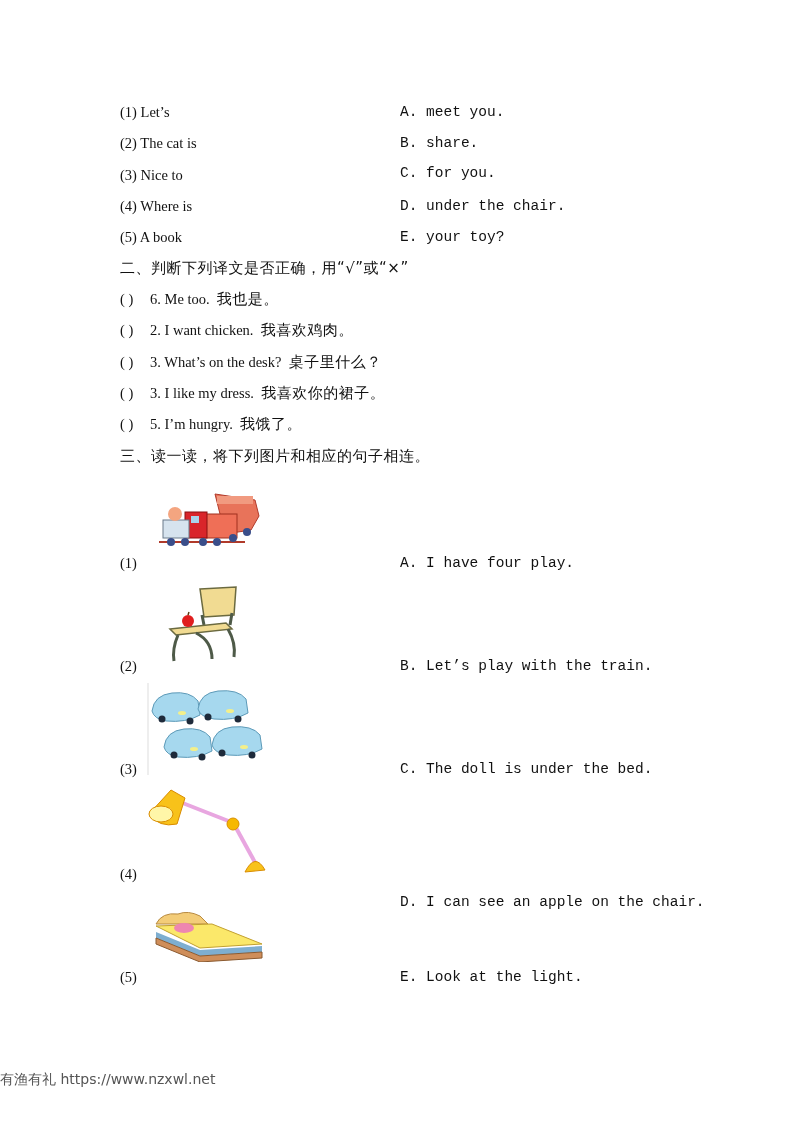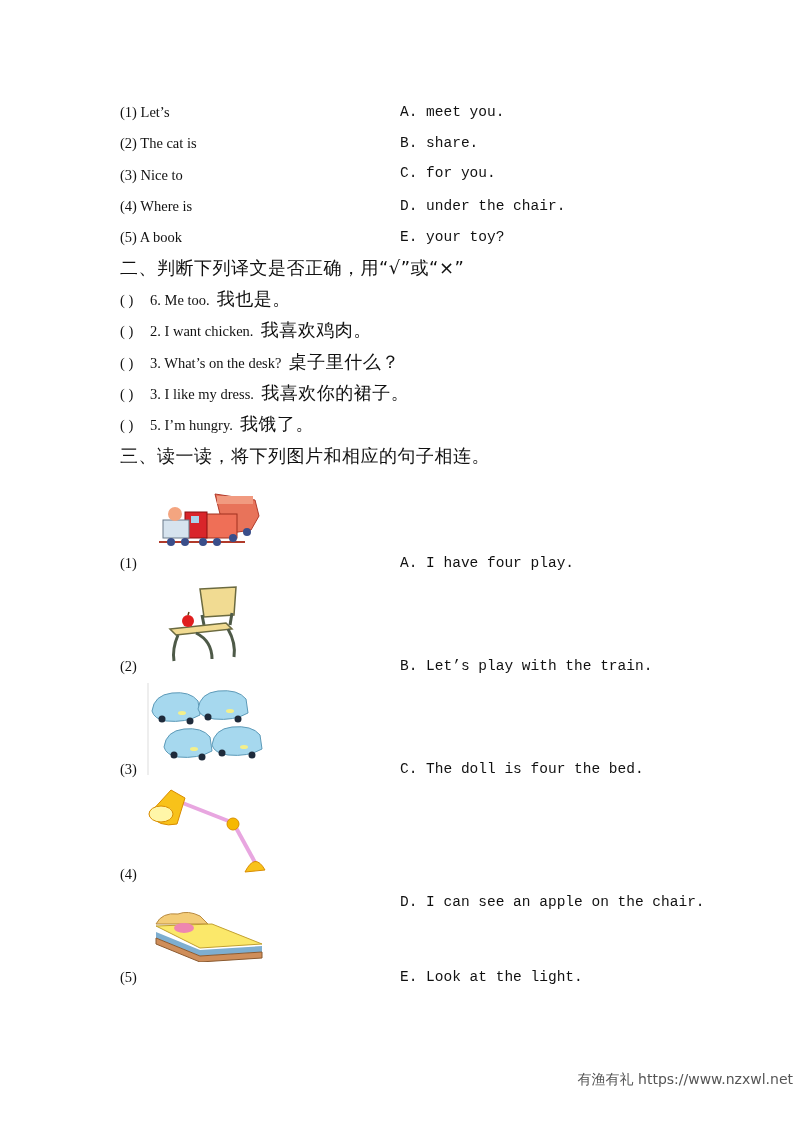--- a/index.html
+++ b/index.html
@@ -5,25 +5,25 @@
     html, body { margin: 0; padding: 0; background: #ffffff; }
     body {
       width: 793px; height: 1122px; position: relative; overflow: hidden;
       font-family: "Liberation Serif", "DejaVu Serif", serif;
       color: #111111;
       font-size: 14.5px;
     }
     .abs { position: absolute; white-space: nowrap; line-height: 18px; }
     .col-l { left: 120px; }
     .col-r { left: 400px; font-family: Liberation Mono, monospace; }
-    .cn { font-family: "DejaVu Sans", sans-serif; font-size: 18px; letter-spacing: 0.5px; }
+    .cn { font-family: "DejaVu Sans", sans-serif; font-size: 15px; letter-spacing: 0.5px; }
     .paren { display: inline-block; width: 30px; }
     .pic { position: absolute; }
     .footer {
-      position: absolute; left: 0; right: 0; top: 1071px; text-align: right;
+      position: absolute; left: 0; right: 0; top: 1071px; text-align: left;
       font-family: "DejaVu Sans", sans-serif; font-size: 14px; color: #555555;
     }
   </style>
 </head>
 <body>
 
 <div>
   <div class="abs col-l" style="top:103px">(1) Let’s</div>
   <div class="abs col-l" style="top:134px">(2) The cat is</div>
   <div class="abs col-l" style="top:166px">(3) Nice to</div>
@@ -142,18 +142,18 @@
       <path d="M4 16 L60 14 L110 34 L48 38 Z" fill="#fbe86a" stroke="#c2a030"></path>
       <ellipse cx="32" cy="18" rx="10" ry="5" fill="#ee86b0"></ellipse>
       <path d="M4 22 L48 40 L110 36 L110 42 L48 46 L4 28 Z" fill="#7eaed0"></path>
       <path d="M4 28 L48 46 L110 42 L110 48 L48 52 L4 34 Z" fill="#cf8e5a" stroke="#8a5a30"></path>
     </svg>
   </div>
   <div class="abs col-l" style="top:968px">(5)</div>
 
   <div class="abs col-r" style="top:554px">A. I have four play.</div>
   <div class="abs col-r" style="top:657px">B. Let’s play with the train.</div>
-  <div class="abs col-r" style="top:760px">C. The doll is four the bed.</div>
+  <div class="abs col-r" style="top:760px">C. The doll is under the bed.</div>
   <div class="abs col-r" style="top:893px">D. I can see an apple on the chair.</div>
   <div class="abs col-r" style="top:968px">E. Look at the light.</div>
 </div>
 
 <div class="footer">有渔有礼 https://www.nzxwl.net</div>
 
 </body></html>

